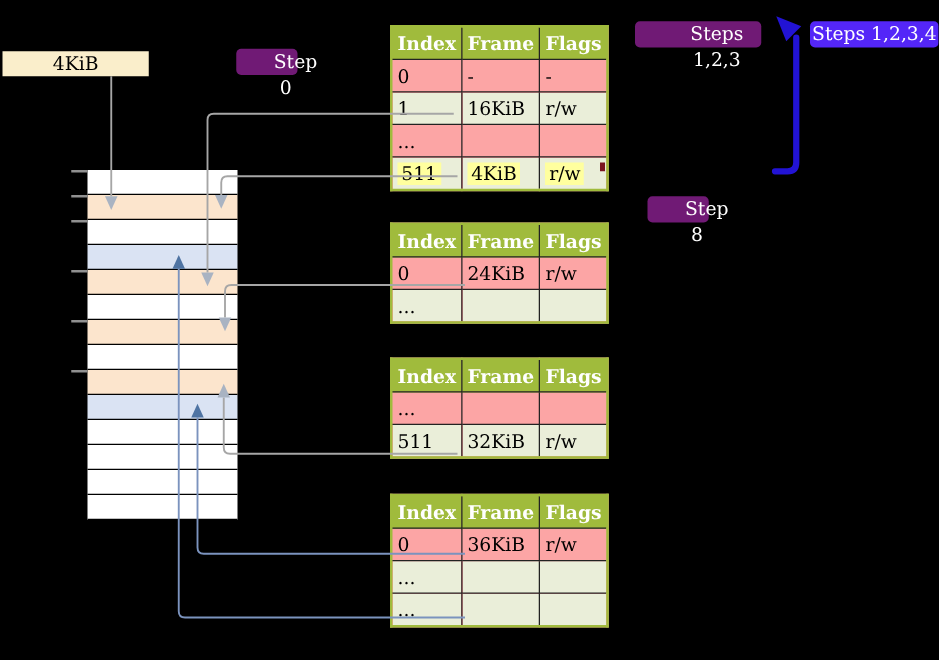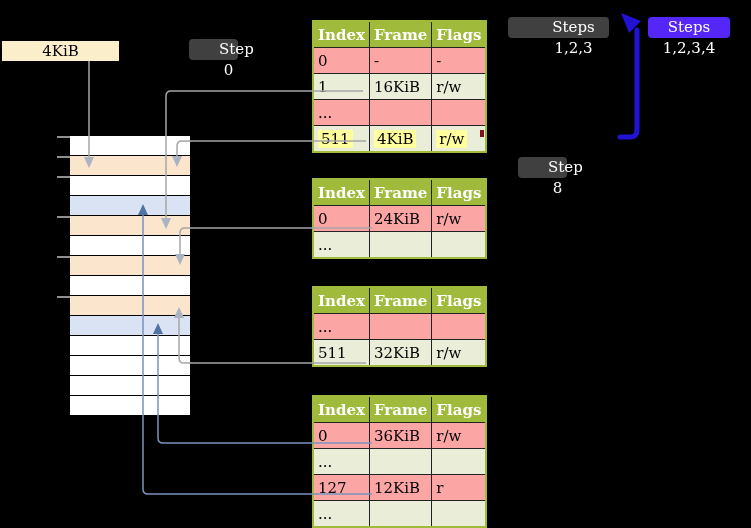--- a/index.html
+++ b/index.html
@@ -12,25 +12,25 @@
   .frame-label {
     position:absolute; left:2px; top:41px; width:117px; height:20px;
     background:#faeecb; color:#000; font-size:15px; line-height:20px; text-align:center;
   }
 
   
   .badge {
     position:absolute; color:#fff; font-size:15px; line-height:21px; height:21px;
     text-align:center; border-radius:4px; box-sizing:border-box;
   }
-  .badge.red  { background:#404040;padding-left:30px; }
+  .badge.red  { background:#701a75;padding-left:30px; }
   .badge.blue { background:#5426f8; }
   .badge-step0     { left:189px; top:39px;  width:49px;  }
   .badge-steps123  { left:508px; top:17px;  width:101px; }
-  .badge-steps1234 { left:648px; top:17px;  width:82px; }
+  .badge-steps1234 { left:648px; top:17px;  width:103px; }
   .badge-step4     { left:518px; top:157px; width:49px;  }
 
   
   .mem-col { position:absolute; left:70px; top:136px; width:120px; }
   .mem-row { height:19px; border-bottom:1px solid #000; box-sizing:content-box; }
   .mem-row[data-kind="white"] { background:#ffffff; }
   .mem-row[data-kind="peach"] { background:#fce5cd; }
   .mem-row[data-kind="blue"]  { background:#dae3f3; }
   .tick { position:absolute; left:57px; width:13px; height:2px; background:#909090; }
 
@@ -191,25 +191,20 @@
     <tr>
       <td>0</td>
       <td>36KiB</td>
       <td>r/w</td>
     </tr>
     <tr class="shade">
       <td>...</td>
       <td></td>
       <td></td>
     </tr>
-    <tr>
-      <td>127</td>
-      <td>12KiB</td>
-      <td>r</td>
-    </tr>
     <tr class="shade">
       <td>...</td>
       <td></td>
       <td></td>
     </tr>
   </tbody>
     </table>
 
   <svg id="arrows" viewBox="0 0 751 528">
 

